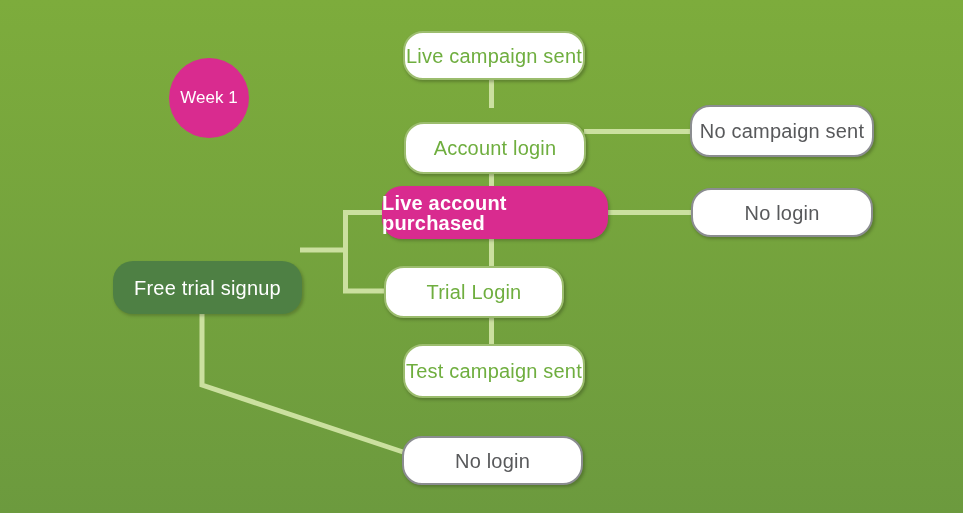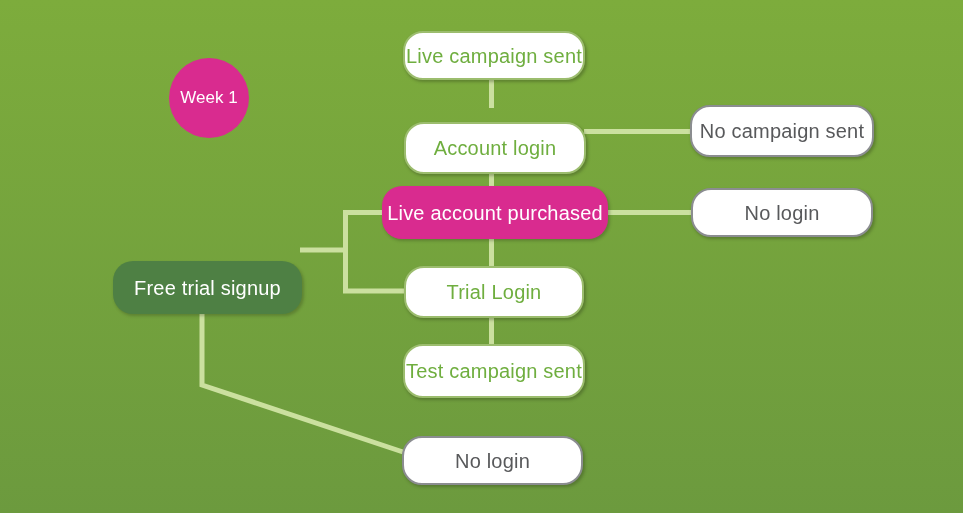--- a/index.html
+++ b/index.html
@@ -49,23 +49,23 @@
     width:80px;height:80px;border-radius:50%;
     background:var(--pink);
     color:#ffffff;font-size:17px;
     display:flex;align-items:center;justify-content:center;
   }
   
   .pos-live-campaign-sent{left:403px;top:31px;width:182px;height:49px;}
   .pos-account-login{left:404px;top:106px;width:182px;height:52px;margin-top:16px;}
   .pos-no-campaign-sent{left:690px;top:105px;width:184px;height:52px;}
   .pos-no-login-right{left:691px;top:188px;width:182px;height:49px;}
-  .pos-live-account-purchased{left:382px;top:186px;width:226px;height:53px;}
+  .pos-live-account-purchased{left:382px;top:186px;width:226px;height:53px;font-weight:bold;}
   .pos-free-trial-signup{left:113px;top:223px;width:189px;height:53px;}
-  .pos-trial-login{left:404px;top:266px;width:180px;height:52px;}
+  .pos-trial-login{left:384px;top:266px;width:180px;height:52px;}
   .pos-test-campaign-sent{left:403px;top:344px;width:182px;height:54px;}
   .pos-no-login-bottom{left:402px;top:436px;width:181px;height:49px;}
   .pos-week-circle{left:169px;top:58px;}
 </style>
 </head>
 <body>
 
 <div class="stage">
 
   <svg class="connectors" width="963" height="513" viewBox="0 0 963 513">

